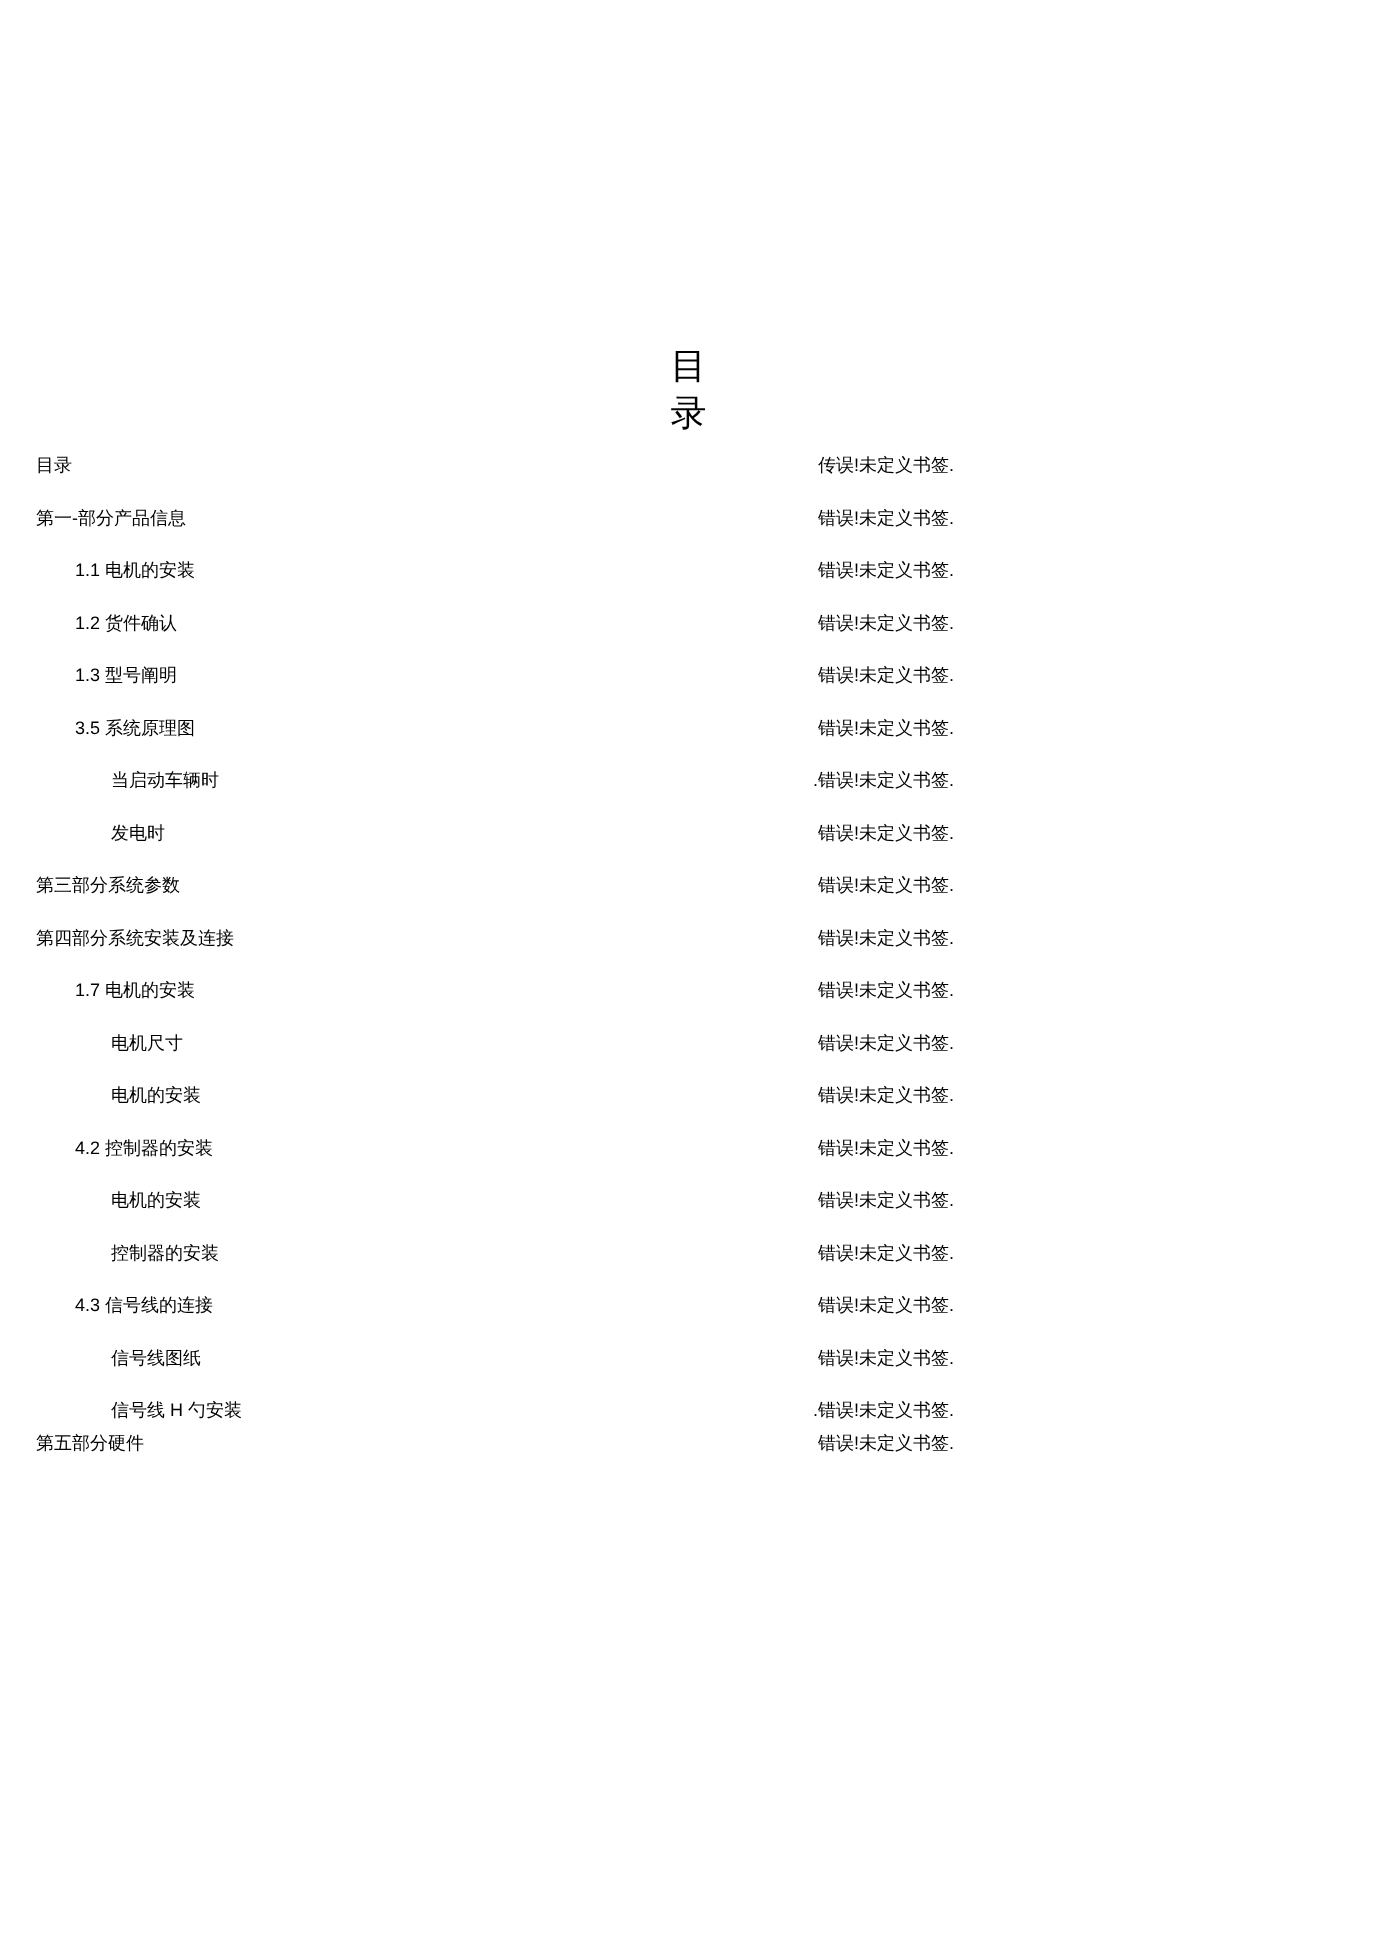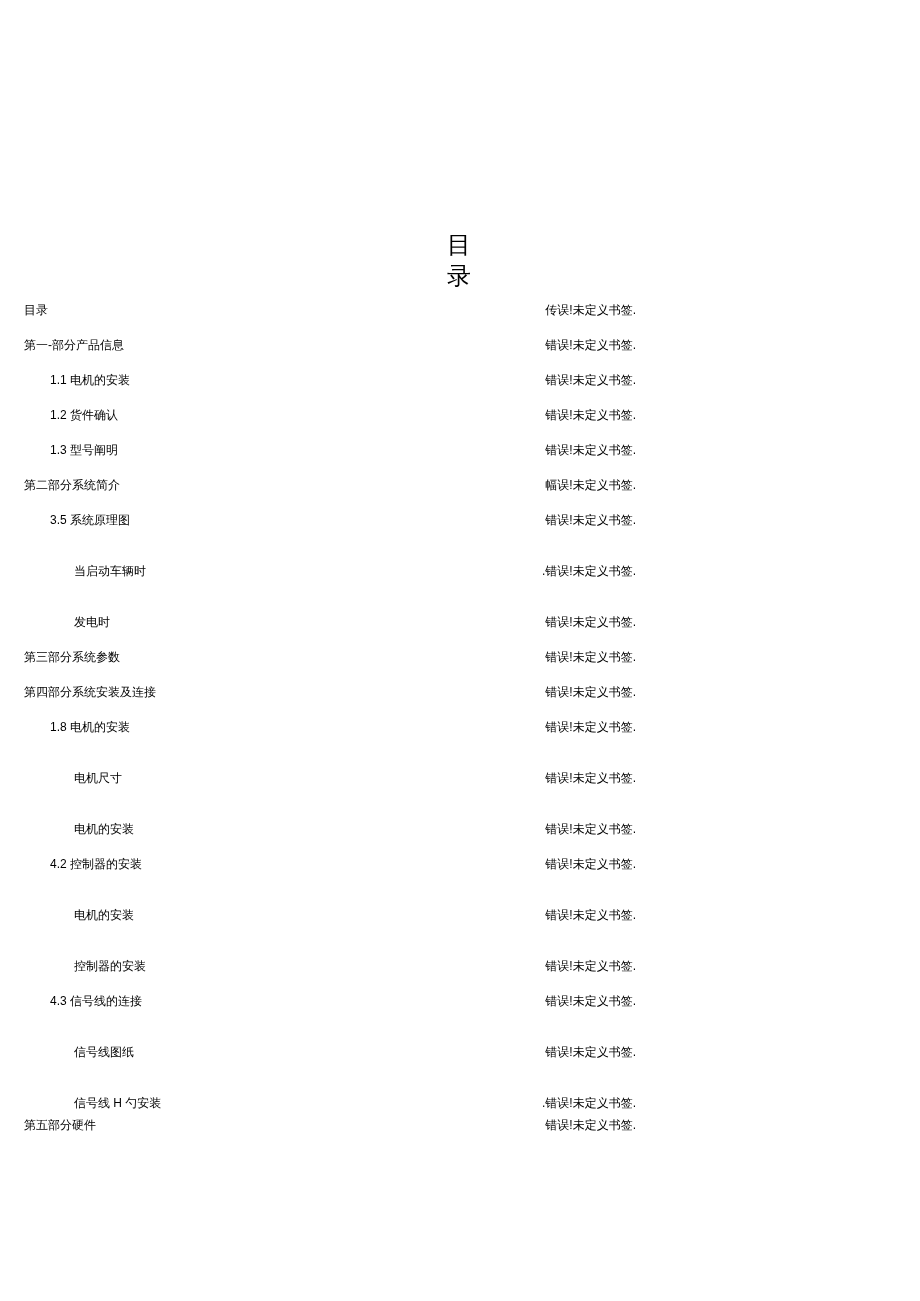--- a/index.html
+++ b/index.html
@@ -47,21 +47,21 @@
     .toc-left {
       white-space: nowrap;
     }
     .toc-right {
       white-space: nowrap;
       text-align: right;
       flex-shrink: 0;
     }
     .indent-0 { padding-left: 0; }
     .indent-1 { padding-left: 26px; }
-    .indent-2 { padding-left: 50px; margin-top: 16px; }
+    .indent-2 { padding-left: 50px; }
     .bold-num {
       font-weight: normal;
     }
     .wrap-text {
       display: block;
       max-width: 80px;
     }
     .tight {
       margin-bottom: 10px;
     }
@@ -89,45 +89,41 @@
       </div>
       <div class="toc-row">
         <div class="toc-left indent-1"><span class="bold-num">1.2</span><span> 货件确认</span></div>
         <div class="toc-right">错误!未定义书签.</div>
       </div>
       <div class="toc-row">
         <div class="toc-left indent-1"><span class="bold-num">1.3</span><span> 型号阐明</span></div>
         <div class="toc-right">错误!未定义书签.</div>
       </div>
       <div class="toc-row">
-        <div class="toc-left indent-0">第二部分系统简介</div>
-        <div class="toc-right">幅误!未定义书签.</div>
-      </div>
-      <div class="toc-row">
         <div class="toc-left indent-1"><span class="bold-num">3.5</span><span> 系统原理图</span></div>
         <div class="toc-right">错误!未定义书签.</div>
       </div>
       <div class="toc-row">
         <div class="toc-left indent-2">当启动车辆时</div>
         <div class="toc-right">.错误!未定义书签.</div>
       </div>
       <div class="toc-row">
         <div class="toc-left indent-2">发电时</div>
         <div class="toc-right">错误!未定义书签.</div>
       </div>
       <div class="toc-row">
         <div class="toc-left indent-0">第三部分系统参数</div>
         <div class="toc-right">错误!未定义书签.</div>
       </div>
       <div class="toc-row">
         <div class="toc-left indent-0">第四部分系统安装及连接</div>
         <div class="toc-right">错误!未定义书签.</div>
       </div>
       <div class="toc-row">
-        <div class="toc-left indent-1"><span class="bold-num">1.8</span><span> 电机的安装</span></div>
+        <div class="toc-left indent-1"><span class="bold-num">1.7</span><span> 电机的安装</span></div>
         <div class="toc-right">错误!未定义书签.</div>
       </div>
       <div class="toc-row">
         <div class="toc-left indent-2">电机尺寸</div>
         <div class="toc-right">错误!未定义书签.</div>
       </div>
       <div class="toc-row">
         <div class="toc-left indent-2">电机的安装</div>
         <div class="toc-right">错误!未定义书签.</div>
       </div>

